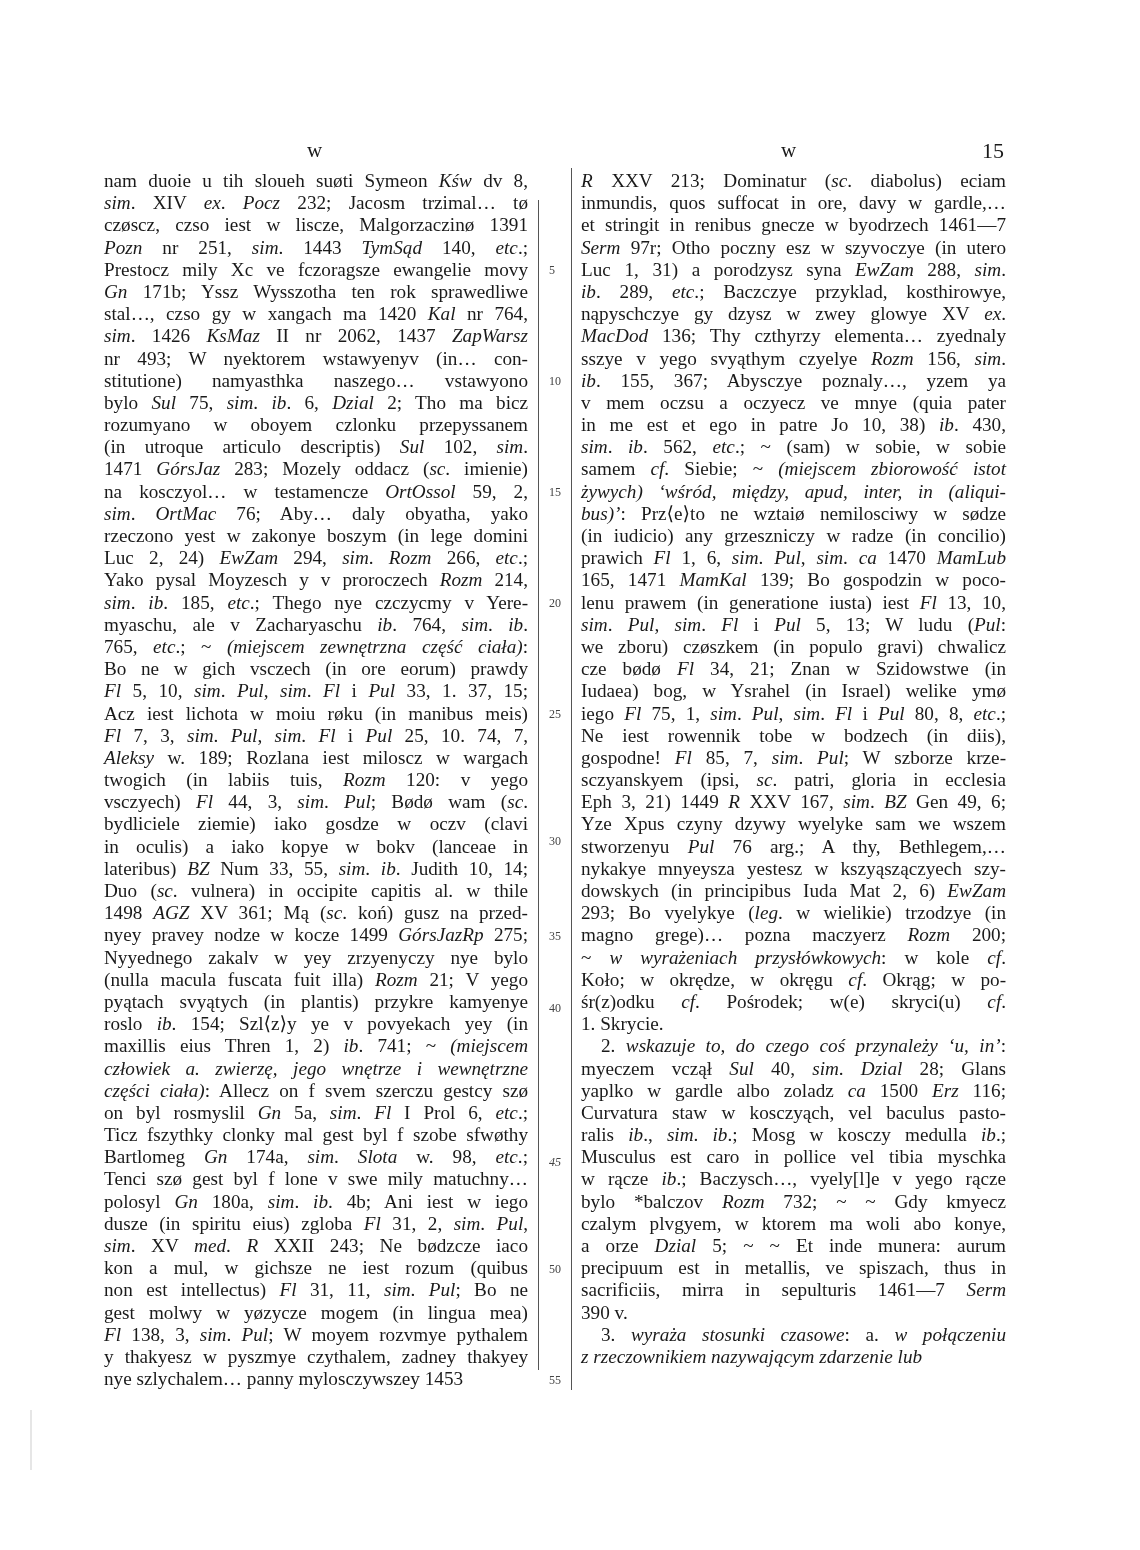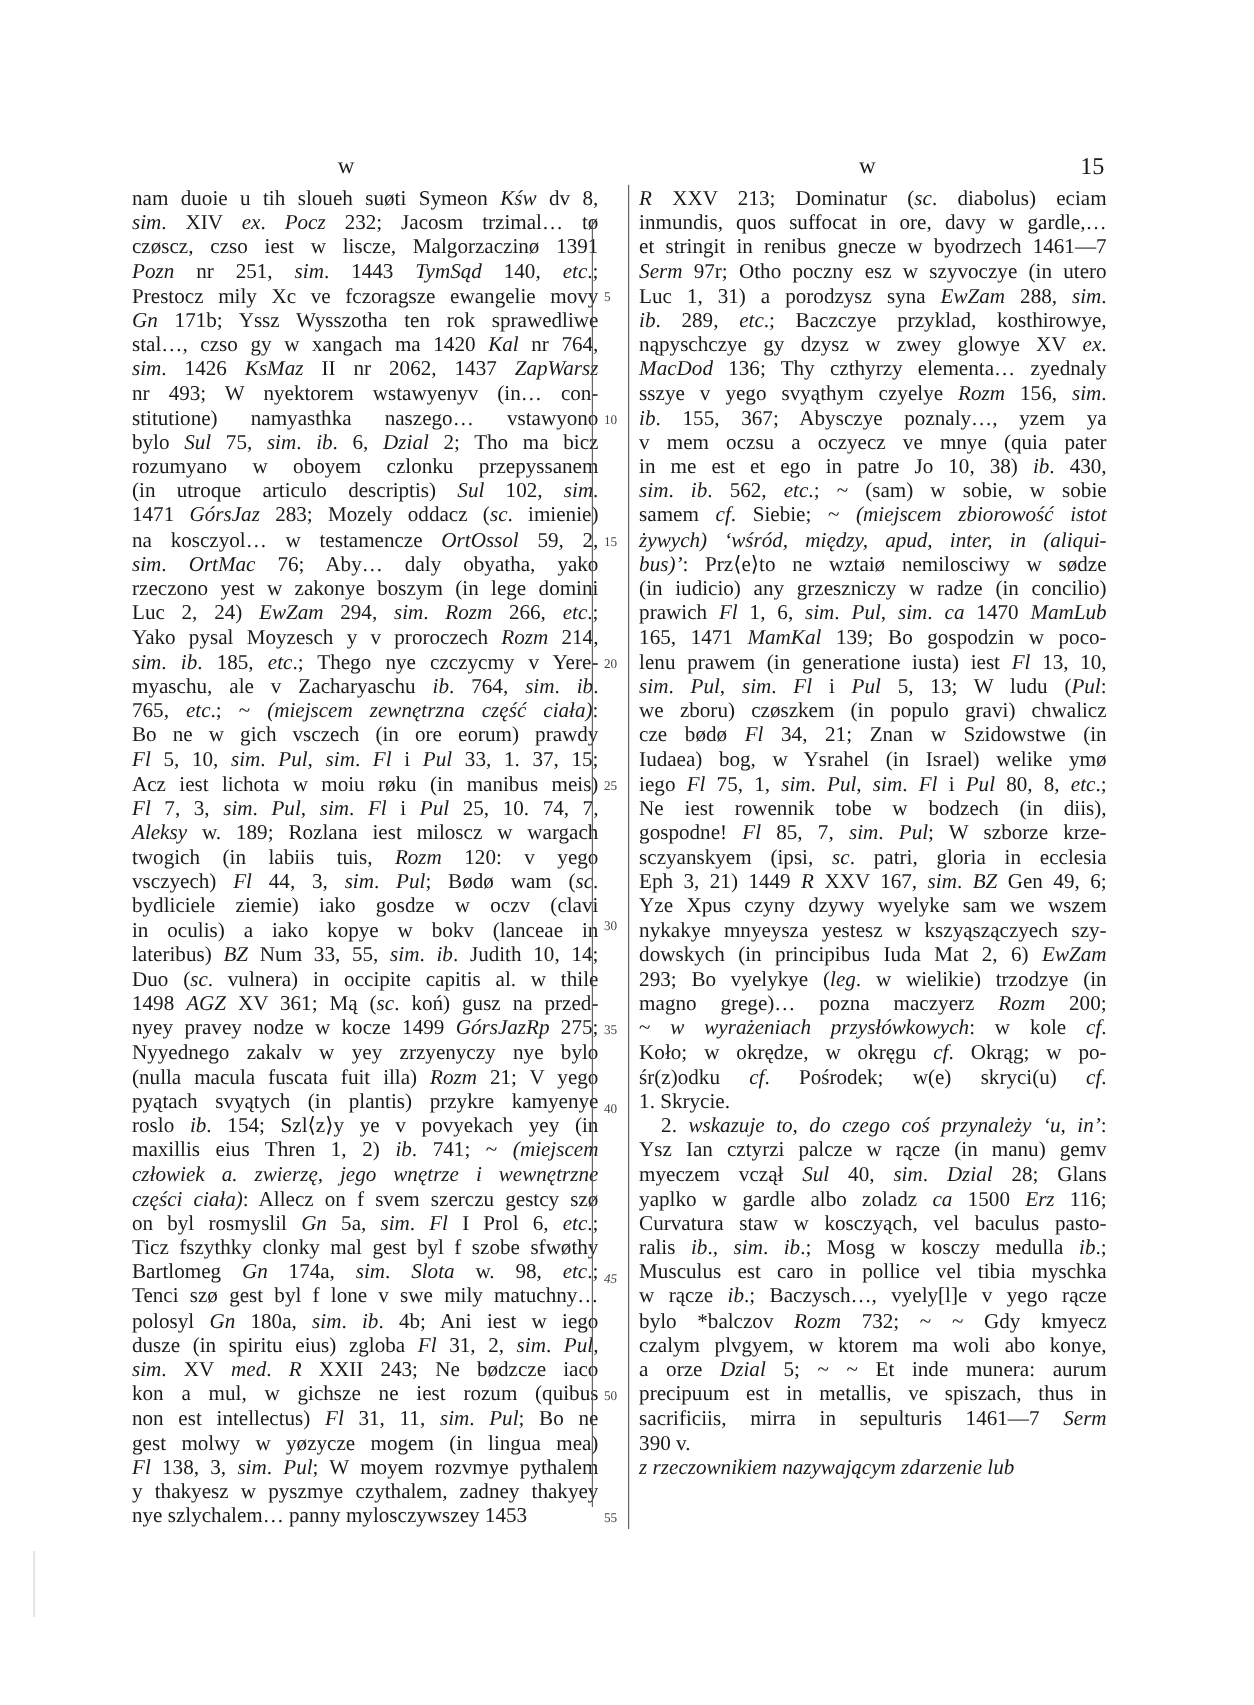--- a/index.html
+++ b/index.html
@@ -4,21 +4,21 @@
 <style>
   html, body { margin: 0; padding: 0; background: #ffffff; }
   body { width: 1140px; height: 1550px; position: relative; overflow: hidden;
          font-family: "Liberation Serif", "DejaVu Serif", serif; color: #1a1a1a; }
   .page { position: absolute; left: 0; top: 0; width: 1140px; height: 1550px; }
   .running-head { position: absolute; top: 138px; font-size: 21px; }
   #head-left { left: 307px; }
   #head-right { left: 781px; }
   #page-number { left: 982px; font-size: 22px; }
   .column { position: absolute; top: 170px; font-size: 19.2px; line-height: 22.2px; }
-  #col-left { left: 104px; width: 424px; margin-left: 16px; }
+  #col-left { left: 104px; width: 424px; }
   #col-right { left: 581px; width: 425px; }
   .line { display: block; white-space: nowrap; height: 22.2px; text-align: justify; text-align-last: justify; overflow: visible; }
   .line.last { text-align-last: left; }
   .line.indent { padding-left: 20px; }
   .rule { position: absolute; background: #555; width: 1px; }
   #rule-left { left: 538px; top: 200px; height: 1170px; }
   #rule-right { left: 571px; top: 168px; height: 1222px; }
   .gutter { position: absolute; left: 549px; font-size: 12px; color: #444; }
   i { font-style: italic; }
   b { font-weight: normal; }
@@ -128,38 +128,39 @@
       <span class="line"><i>sim</i>. <i><b>Pul</b></i>, <i>sim</i>. <i><b>Fl</b></i> i <i><b>Pul</b></i> 5, 13; W ludu (<i><b>Pul</b></i>:</span>
       <span class="line">we zboru) czøszkem (in populo gravi) chwalicz</span>
       <span class="line">cze bødø <i>Fl</i> 34, 21; Znan w Szidowstwe (in</span>
       <span class="line">Iudaea) bog, w Ysrahel (in Israel) welike ymø</span>
       <span class="line">iego <i><b>Fl</b></i> 75, 1, <i>sim</i>. <i><b>Pul</b></i>, <i>sim</i>. <i><b>Fl</b></i> i <i><b>Pul</b></i> 80, 8, <i>etc</i>.;</span>
       <span class="line">Ne iest rowennik tobe w bodzech (in diis),</span>
       <span class="line">gospodne! <i>Fl</i> 85, 7, <i>sim</i>. <i><b>Pul</b></i>; W szborze krze-</span>
       <span class="line">sczyanskyem (ipsi, <i>sc</i>. patri, gloria in ecclesia</span>
       <span class="line">Eph 3, 21) 1449 <i>R</i> XXV 167, <i>sim</i>. <i>BZ</i> Gen 49, 6;</span>
       <span class="line">Yze Xpus czyny dzywy wyelyke sam we wszem</span>
+      <span class="line">stworzenyu <i><b>Pul</b></i> 76 arg.; A thy, Bethlegem,…</span>
       <span class="line">nykakye mnyeysza yestesz w kszyąsząсzyech szy-</span>
       <span class="line">dowskych (in principibus Iuda Mat 2, 6) <i>EwZam</i></span>
       <span class="line">293; Bo vyelykye (<i>leg</i>. w wielikie) trzodzye (in</span>
       <span class="line">magno grege)… pozna maczyerz <i><b>Rozm</b></i> 200;</span>
       <span class="line">~ <i>w wyrażeniach przysłówkowych</i>: w kole <i>cf</i>.</span>
       <span class="line"><b>Koło</b>; w okrędze, w okręgu <i>cf</i>. <b>Okrąg</b>; w po-</span>
       <span class="line">śr(z)odku <i>cf</i>. <b>Pośrodek</b>; w(e) skryci(u) <i>cf</i>.</span>
       <span class="line last"><b>1. Skrycie.</b></span>
       <span class="line indent"><b>2.</b> <i>wskazuje to, do czego coś przynależy ‘u, in’</i>:</span>
-      <span class="line">Ysz Ian cztyrzi palcze w rącze (in manu) gemv</span>
       <span class="line">myeczem vczął <i>Sul</i> 40, <i>sim</i>. <i>Dzial</i> 28; Glans</span>
       <span class="line">yaplko w gardle albo zoladz <i>ca</i> 1500 <i>Erz</i> 116;</span>
       <span class="line">Curvatura staw w kosczyąch, vel baculus pasto-</span>
       <span class="line">ralis <i>ib</i>., <i>sim</i>. <i>ib</i>.; Mosg w kosczy medulla <i>ib</i>.;</span>
       <span class="line">Musculus est caro in pollice vel tibia myschka</span>
       <span class="line">w rącze <i>ib</i>.; Baczysch…, vyely[l]e v yego rącze</span>
       <span class="line">bylo *balczov <i>Rozm</i> 732; ~ ~ Gdy kmyecz</span>
       <span class="line">czalym plvgyem, w ktorem ma woli abo konye,</span>
       <span class="line">a orze <i>Dzial</i> 5; ~ ~ Et inde munera: aurum</span>
       <span class="line">precipuum est in metallis, ve spiszach, thus in</span>
       <span class="line">sacrificiis, mirra in sepulturis 1461—7 <i>Serm</i></span>
       <span class="line last">390 v.</span>
+      <span class="line indent"><b>3.</b> <i>wyraża stosunki czasowe</i>: <b>a.</b> <i>w połączeniu</i></span>
       <span class="line last"><i>z rzeczownikiem nazywającym zdarzenie lub</i></span>
     </div>
   <div class="smudge"></div>
 </div>
 
 </body></html>

